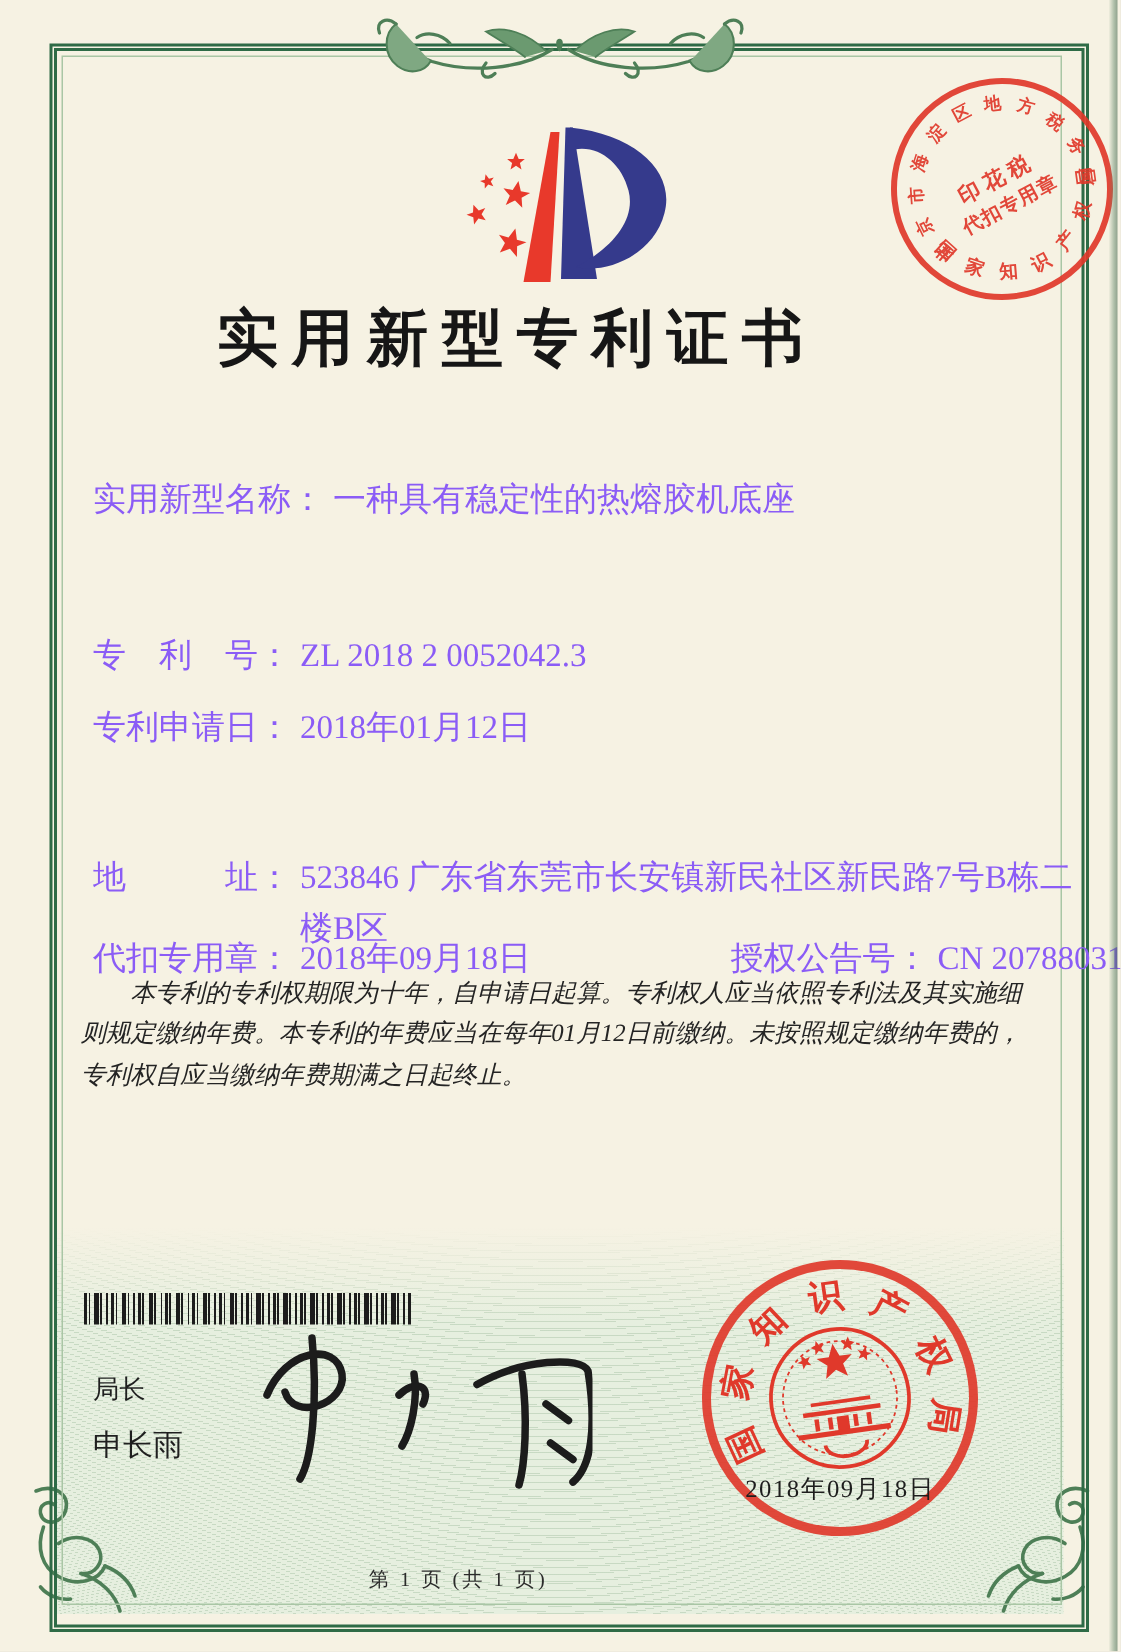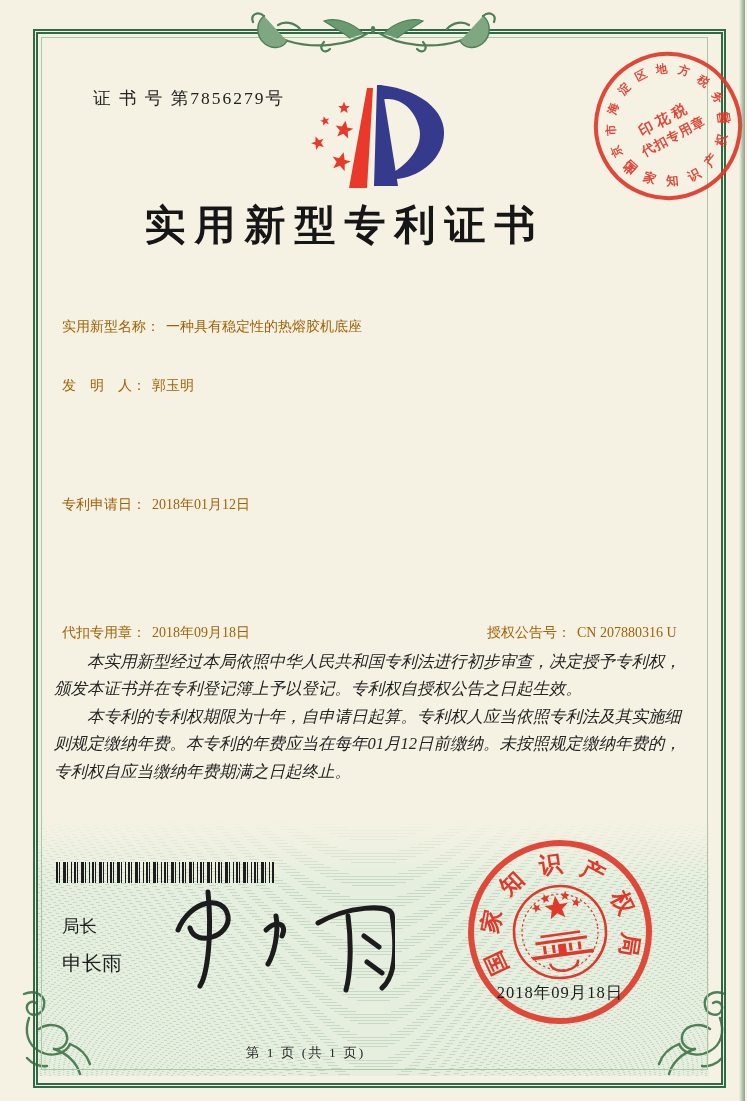--- a/index.html
+++ b/index.html
@@ -20,21 +20,21 @@
     background-color:#e6efdf;
     background-image:repeating-radial-gradient(ellipse 900px 230px at 50% 135%,
       rgba(92,140,96,.22) 0 1px, rgba(0,0,0,0) 1px 6px);}
   .guilloche-fade{position:absolute;left:38px;top:818px;width:671px;height:64px;z-index:1;
     background:linear-gradient(#f6f2e3,rgba(246,242,227,0));}
   
   .cert-no{position:absolute;left:93px;top:86px;font-size:17.5px;letter-spacing:2px;color:#222;z-index:4;}
   .title{position:absolute;left:0;top:198px;width:689px;text-align:center;
     font-size:41px;font-weight:bold;letter-spacing:9px;color:#161616;z-index:4;}
   
-  .row{position:absolute;left:62px;font-size:14px;color:#a16207;z-index:4;line-height:1.55;}
+  .row{position:absolute;left:62px;font-size:22px;color:#8b5cf6;z-index:4;line-height:1.55;}
   .row .lbl{white-space:pre;}
   .row .val{margin-left:6px;}
   .addr-val{display:inline-block;vertical-align:top;width:520px;margin-left:6px;}
   .grant-right{position:absolute;left:425px;top:0;white-space:nowrap;}
   
   .paras{position:absolute;left:54px;top:648px;width:642px;z-index:4;
     font-size:16.5px;line-height:1.66;font-style:italic;color:#242424;}
   .paras p{margin:0;text-indent:2em;}
   
   .barcode{position:absolute;left:56px;top:862px;width:218px;height:21px;z-index:4;
@@ -123,21 +123,20 @@
     <g fill="none" stroke="#4e7f57" stroke-width="2.4" stroke-linecap="round">
       <path d="M10,6 C22,1 32,8 30,18 C28,28 15,30 13,21 C12,15 18,12 22,15"></path>
       <path d="M15,30 C10,44 14,57 25,63 C37,70 52,66 56,56"></path>
       <path d="M25,41 C35,34 48,37 52,45 C56,54 49,62 40,61"></path>
       <path d="M40,61 C53,65 63,75 66,86"></path>
       <path d="M56,56 C66,60 73,67 76,76"></path>
       <path d="M13,70 C18,76 26,79 33,78"></path>
     </g>
   </svg>
 
-  <div class="cert-no">证 书 号 第7856279号</div>
 
   <svg class="logo" width="172" height="118" viewBox="0 0 172 118">
     <polygon points="79,8 85,8 79,108 61,108" fill="#e8392b"></polygon>
     <polygon points="89,5 94,5 110,106 86,106" fill="#353a8c"></polygon>
     <path d="M92,5 C138,10 162,36 155,62 C148,90 116,103 96,98 C121,85 136,66 131,47 C126,27 108,14 90,21 Z" fill="#353a8c"></path>
     <use href="#star5" transform="translate(56,28) scale(0.62)" fill="#e8392b"></use>
     <use href="#star5" transform="translate(37,41) scale(0.5) rotate(-15)" fill="#e8392b"></use>
     <use href="#star5" transform="translate(56,50) scale(0.95) rotate(10)" fill="#e8392b"></use>
     <use href="#star5" transform="translate(30,63) scale(0.7) rotate(-20)" fill="#e8392b"></use>
     <use href="#star5" transform="translate(53,82) scale(1.0) rotate(15)" fill="#e8392b"></use>
@@ -169,33 +168,35 @@
         <span class="arc-ch" style="left: 114.733px; top: 112.43px; font-size: 12.5px; color: rgb(224, 57, 43); transform: translate(-50%, -50%) rotate(-46.6667deg);">权</span>
         <span class="arc-ch" style="left: 126.623px; top: 93.1531px; font-size: 12.5px; color: rgb(224, 57, 43); transform: translate(-50%, -50%) rotate(-70deg);">局</span>
       </div>
   </div>
 
   <div class="title">实用新型专利证书</div>
 
   <div class="row" style="top:316px">
     <span class="lbl">实用新型名称</span><span>：</span><span class="val">一种具有稳定性的热熔胶机底座</span>
   </div>
-  <div class="row" style="top:375px">
-    <span class="lbl">发　明　人</span><span>：</span><span class="val">郭玉明</span>
-  </div>
-  <div class="row" style="top:494px">
+  <div class="row" style="top:420px">
+    <span class="lbl">专　利　号</span><span>：</span><span class="val">ZL 2018 2 0052042.3</span>
+  </div>
+  <div class="row" style="top:468px">
     <span class="lbl">专利申请日</span><span>：</span><span class="val">2018年01月12日</span>
+  </div>
+  <div class="row" style="top:568px">
+    <span class="lbl">地　　　址</span><span>：</span><span class="val addr-val">523846 广东省东莞市长安镇新民社区新民路7号B栋二楼B区</span>
   </div>
   <div class="row" style="top:622px;width:640px">
     <span><span class="lbl">代扣专用章</span><span>：</span><span class="val">2018年09月18日</span></span>
     <span class="grant-right"><span class="lbl">授权公告号</span><span>：</span><span class="val">CN 207880316 U</span></span>
   </div>
 
   <div class="paras">
-    <p>本实用新型经过本局依照中华人民共和国专利法进行初步审查，决定授予专利权，颁发本证书并在专利登记簿上予以登记。专利权自授权公告之日起生效。</p>
     <p>本专利的专利权期限为十年，自申请日起算。专利权人应当依照专利法及其实施细则规定缴纳年费。本专利的年费应当在每年01月12日前缴纳。未按照规定缴纳年费的，专利权自应当缴纳年费期满之日起终止。</p>
   </div>
 
   <div class="barcode"></div>
 
   <div class="director-title">局长</div>
   <div class="director-name">申长雨</div>
   <svg class="signature" width="245" height="115" viewBox="0 0 245 115">
     <g fill="none" stroke="#1c1c1c" stroke-width="5" stroke-linecap="round">
       <path d="M28,52 C40,22 74,16 78,38 C81,58 46,70 40,50"></path>

